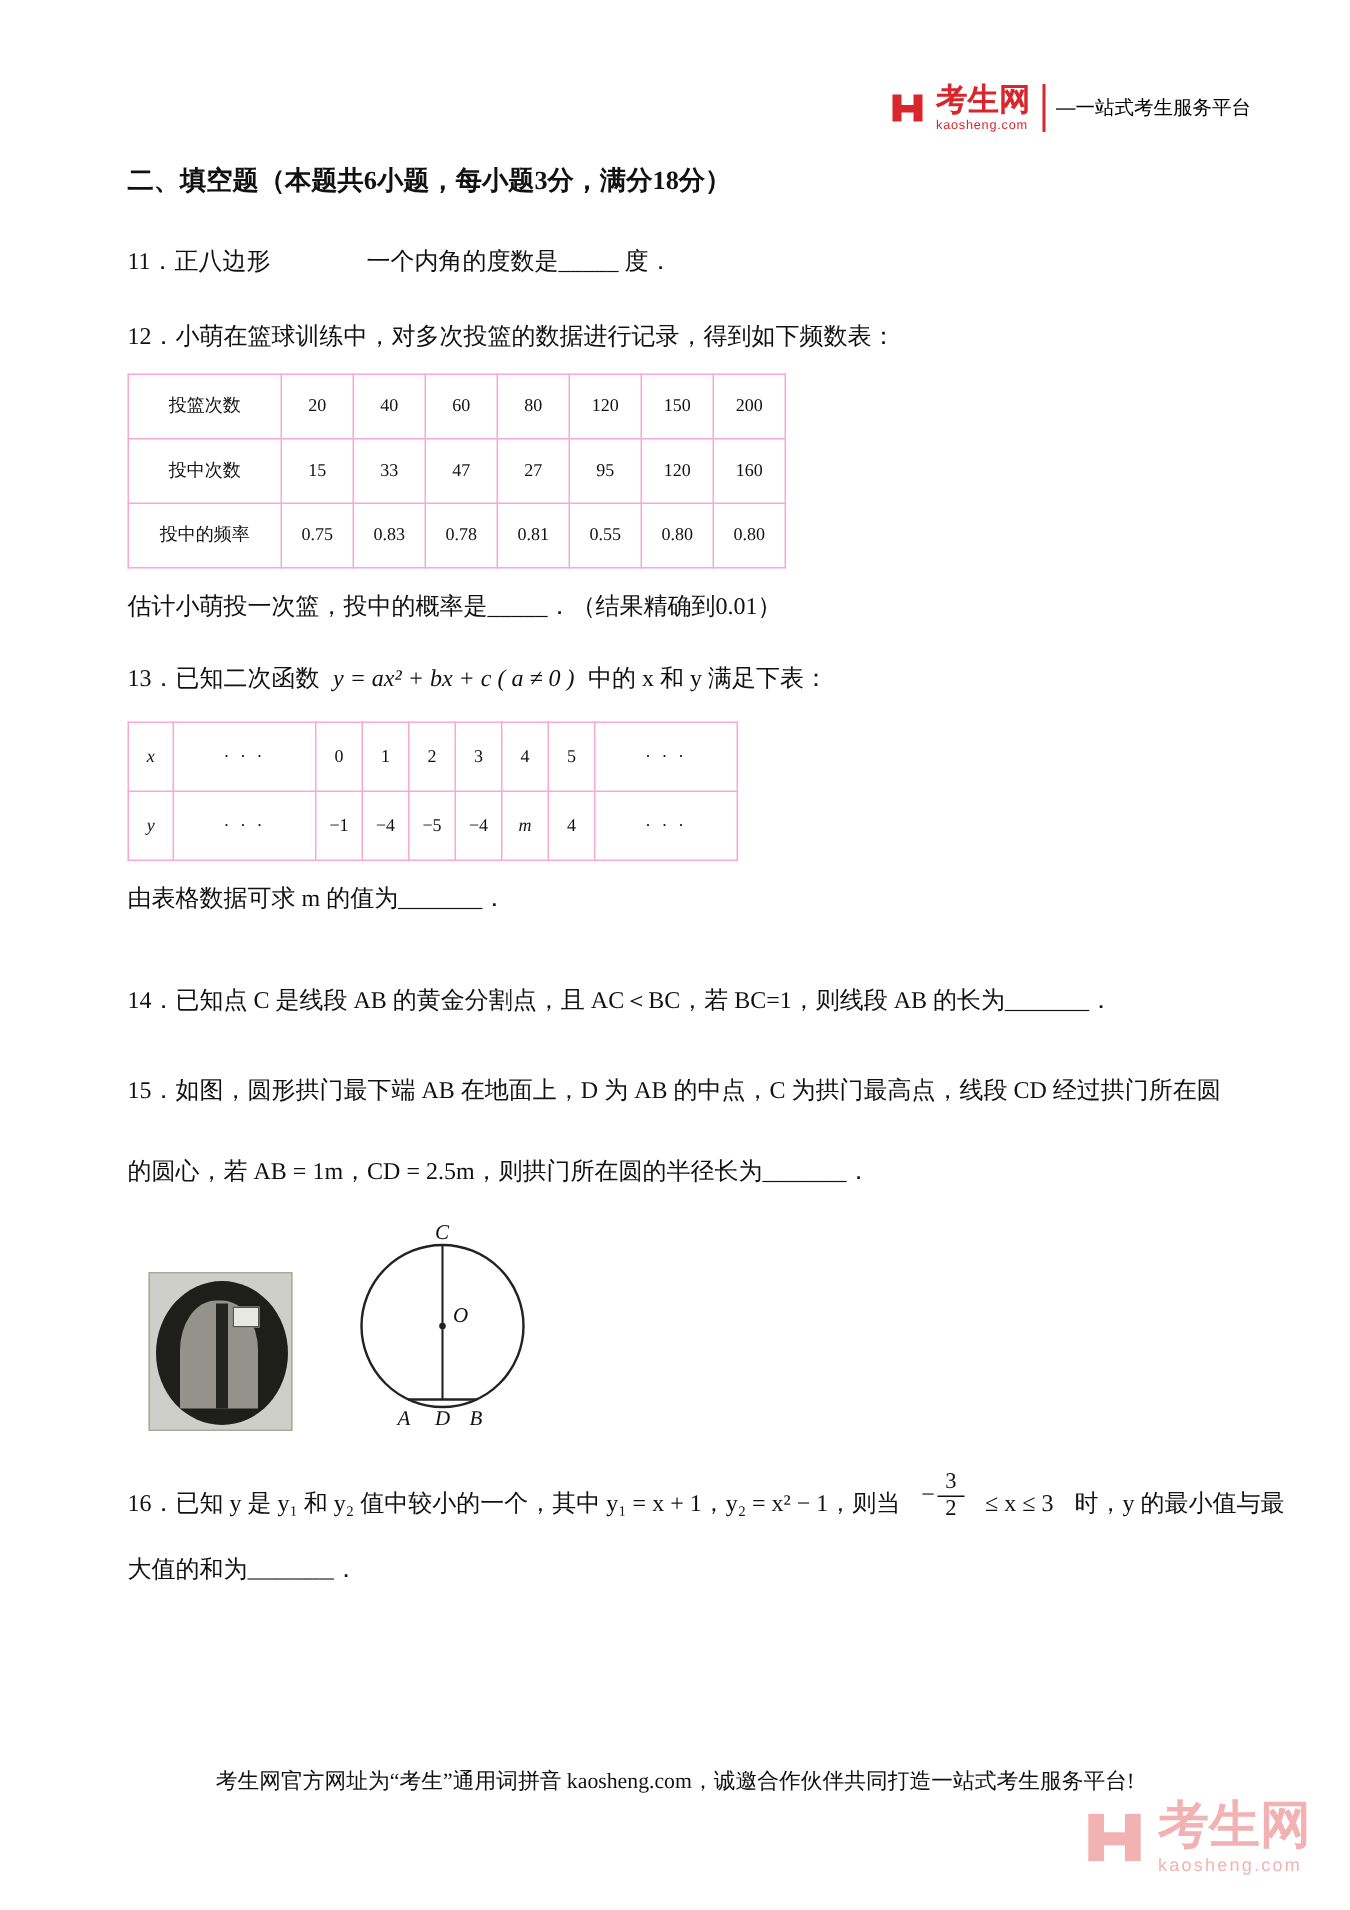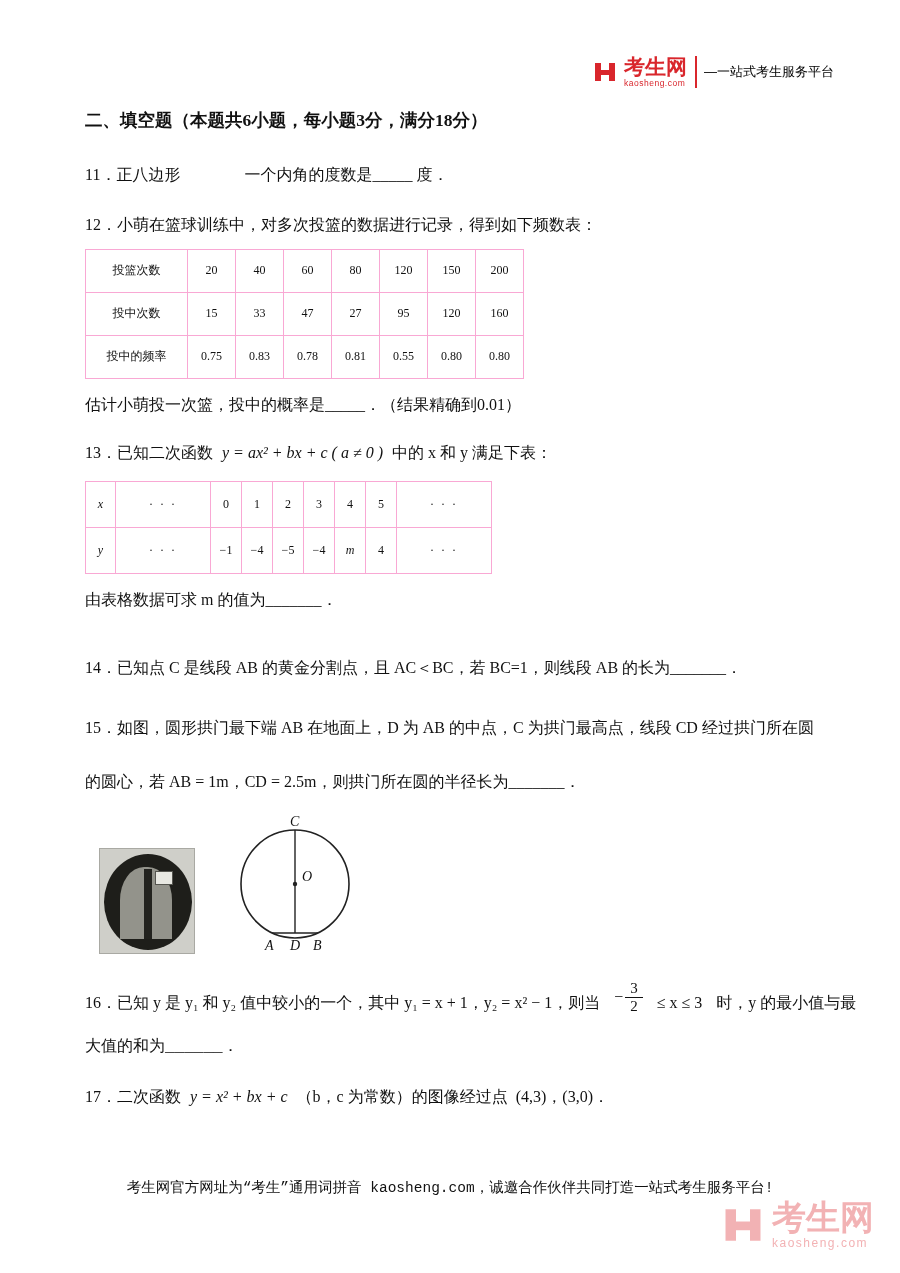--- a/index.html
+++ b/index.html
@@ -51,21 +51,21 @@
   .photo-stripe { position: absolute; left: 44px; top: 20px; width: 8px; height: 70px; background: #23231f; }
   .photo-window { position: absolute; left: 55px; top: 22px; width: 18px; height: 14px; background: #e8e8e2; border: 1px solid #55554f; }
   .diagram text { font-family: "Liberation Serif", serif; font-style: italic; font-size: 14px; fill: #111; }
   
   .q16l1 { display: flex; align-items: flex-end; gap: 14px; margin-top: 26px; font-size: 16px; }
   .q16l1 span { white-space: nowrap; }
   .frac { display: inline-flex; align-items: center; gap: 2px; }
   .frac-stack { display: inline-flex; flex-direction: column; align-items: center; line-height: 1.15; font-size: 15px; }
   .frac-num { border-bottom: 1.3px solid #111; padding: 0 5px; }
   
-  .footer { position: absolute; top: 1178px; left: 0; width: 100%; text-align: center; font-size: 14.5px; margin: 0; font-family: Liberation Mono, monospace; }
+  .footer { position: absolute; top: 1178px; left: 0; width: 100%; text-align: center; font-size: 14.5px; margin: 0; }
   .watermark { position: absolute; right: 26px; top: 1200px; display: flex; align-items: center; gap: 8px; opacity: .95; }
   .wm-stack { display: flex; flex-direction: column; align-items: flex-start; }
   .wm-brand { color: #f2aeb0; font-size: 34px; font-weight: bold; line-height: 1.05; font-family: "Liberation Sans", sans-serif; }
   .wm-domain { color: #f2aeb0; font-size: 12px; letter-spacing: 1.5px; font-family: "Liberation Sans", sans-serif; }
 </style>
 </head>
 <body>
 
 <div class="page">
 
@@ -195,26 +195,20 @@
           <span class="frac-num">3</span>
           <span class="frac-den">2</span>
         </span>
       </span>
       <span>≤ x ≤ 3</span>
       <span>时，y 的最小值与最</span>
     </p>
     <p class="q mt20">大值的和为______．</p>
 
 
-    <p class="q mt26">
-      <span>17．二次函数</span>
-      <span class="math">y = x² + bx + c</span>
-      <span>（b，c 为常数）的图像经过点</span>
-      <span class="mathpts">(4,3)，(3,0)．</span>
-    </p>
 
   </div>
 
   <p class="footer">考生网官方网址为“考生”通用词拼音 kaosheng.com，诚邀合作伙伴共同打造一站式考生服务平台!</p>
 
   <div class="watermark">
     <svg class="wm-icon" width="42" height="46" viewBox="0 0 24 24">
       <rect x="2" y="3" width="6" height="18" fill="#f2aeb0"></rect>
       <rect x="16" y="3" width="6" height="18" fill="#f2aeb0"></rect>
       <rect x="7" y="10" width="10" height="5" fill="#f2aeb0"></rect>

